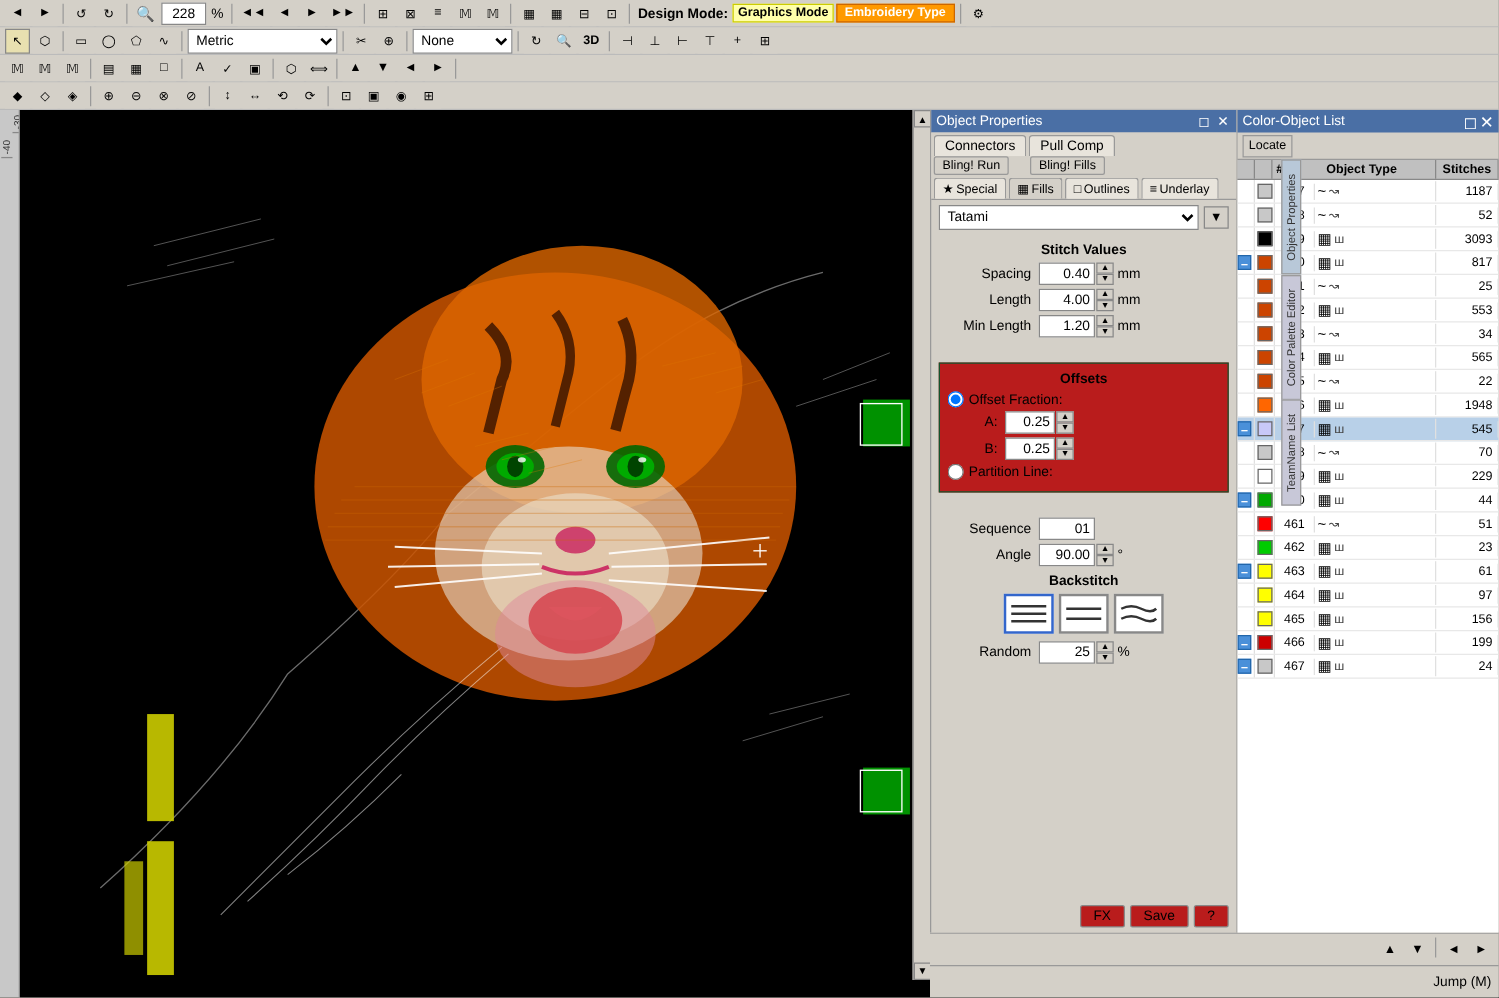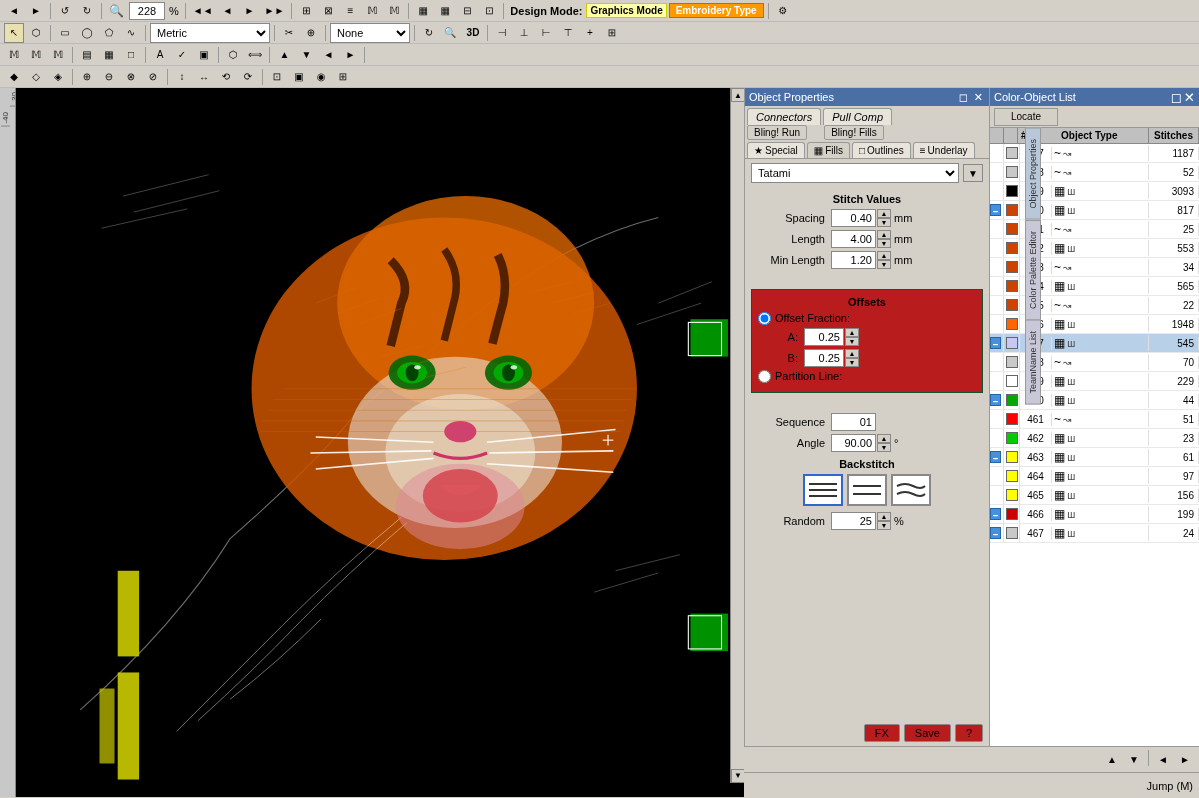--- a/index.html
+++ b/index.html
@@ -8,42 +8,42 @@
     
     .main-layout { display: flex; height: calc(798px - 88px - 26px - 26px); }
 
     
     .obj-props-panel { width: 245px; background: #d4d0c8; border-left: 1px solid #999; display: flex; flex-direction: column; position: relative; }
     .panel-titlebar { background: #4a6fa5; color: white; padding: 2px 4px; font-size: 11px; display: flex; justify-content: space-between; align-items: center; height: 18px; }
     .panel-titlebar-btn { background: none; border: none; color: white; cursor: pointer; font-size: 11px; padding: 0 2px; }
 
     .panel-tabs-row1 { display: flex; background: #d4d0c8; padding: 2px 2px 0; gap: 2px; }
     .panel-tabs-row2 { display: flex; background: #d4d0c8; padding: 0 2px; gap: 2px; border-bottom: 1px solid #999; }
-    .panel-tab { padding: 2px 8px; font-size: 11px; cursor: pointer; border: 1px solid #999; background: #e8e4dc; border-bottom: none; border-radius: 3px 3px 0 0; font-style: italic; }
+    .panel-tab { padding: 2px 8px; font-size: 11px; cursor: pointer; border: 1px solid #999; background: #e8e4dc; border-bottom: none; border-radius: 3px 3px 0 0; }
     .panel-tab-sub { padding: 2px 6px; font-size: 10px; cursor: pointer; border: 1px solid #999; background: #e8e4dc; border-bottom: none; border-radius: 3px 3px 0 0; display: flex; align-items: center; gap: 2px; }
     .panel-tab-sub.active { background: #d4d0c8; }
     .bling-btn { padding: 1px 6px; font-size: 10px; background: #d4d0c8; border: 1px solid #999; cursor: pointer; border-radius: 2px; }
     .side-tab { writing-mode: vertical-rl; text-orientation: mixed; transform: rotate(180deg); padding: 8px 3px; font-size: 10px; background: #c8c8d8; border: 1px solid #999; cursor: pointer; color: #333; }
 
     .panel-content { padding: 6px; flex: 1; overflow-y: auto; }
 
     
     .section-title { text-align: center; font-weight: bold; font-size: 11px; margin-bottom: 4px; }
     .prop-row { display: flex; align-items: center; margin-bottom: 3px; }
     .prop-label { width: 80px; text-align: right; padding-right: 6px; font-size: 11px; }
     .prop-value { display: flex; align-items: center; }
     .prop-input { width: 45px; height: 18px; border: 1px solid #888; background: white; padding: 1px 3px; font-size: 11px; text-align: right; }
     .prop-spinner { display: flex; flex-direction: column; margin-left: 1px; }
     .prop-spinner button { width: 14px; height: 9px; font-size: 7px; background: #d4d0c8; border: 1px solid #888; cursor: pointer; padding: 0; line-height: 1; }
     .prop-unit { margin-left: 3px; font-size: 11px; }
 
     
     .offsets-box { border: 1px solid #14532d; background: #b91c1c; padding: 6px; margin: 20px 0; }
     .offsets-title { text-align: center; font-weight: bold; margin-bottom: 4px; font-size: 11px; }
-    .radio-row { display: flex; align-items: flex-start; margin-bottom: 3px; }
+    .radio-row { display: flex; align-items: center; margin-bottom: 3px; }
     .radio-row input[type=radio] { margin-right: 4px; }
 
     
     .backstitch-section { margin-top: 6px; }
     .backstitch-btns { display: flex; gap: 4px; margin: 4px 0; justify-content: center; }
     .backstitch-btn { width: 40px; height: 32px; background: white; border: 2px solid #888; cursor: pointer; display: flex; align-items: center; justify-content: center; }
     .backstitch-btn.active { border-color: #3366cc; border-width: 2px; }
 
     
     .col-obj-panel { width: 210px; background: #d4d0c8; border-left: 1px solid #999; display: flex; flex-direction: column; }
@@ -512,21 +512,21 @@
 
   <div class="col-obj-panel">
     <div class="col-panel-titlebar">
       <span>Color-Object List</span>
       <div style="display:flex;gap:2px;">
         <button style="background:none;border:none;color:white;cursor:pointer;">◻</button>
         <button style="background:none;border:none;color:white;cursor:pointer;">✕</button>
       </div>
     </div>
     <div class="col-panel-toolbar">
-      <button class="col-panel-toolbar" style="height:18px;font-size:10px;background:#d4d0c8;border:1px solid #999;cursor:pointer;padding:1px 16px;">Locate</button>
+      <button class="col-panel-toolbar" style="height:18px;font-size:10px;background:#d4d0c8;border:1px solid #999;cursor:pointer;padding:1px 4px;">Locate</button>
     </div>
 
     <div class="col-obj-headers">
       <div class="col-obj-header" style="width:14px;"></div>
       <div class="col-obj-header" style="width:14px;"></div>
       <div class="col-obj-header" style="flex:0;width:32px;">#</div>
       <div class="col-obj-header" style="flex:1;">Object Type</div>
       <div class="col-obj-header" style="width:50px;">Stitches</div>
     </div>
 

